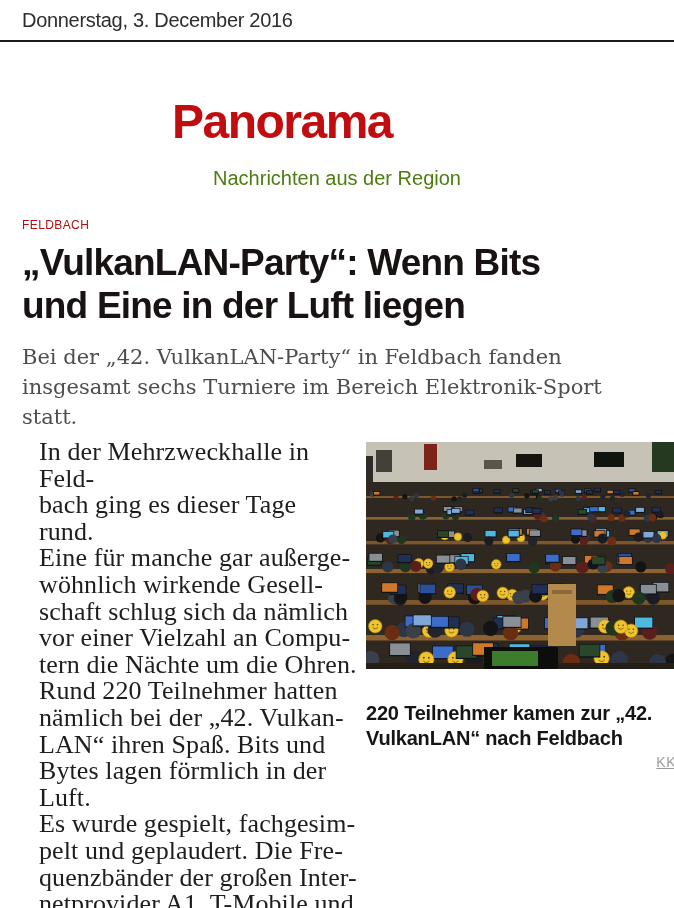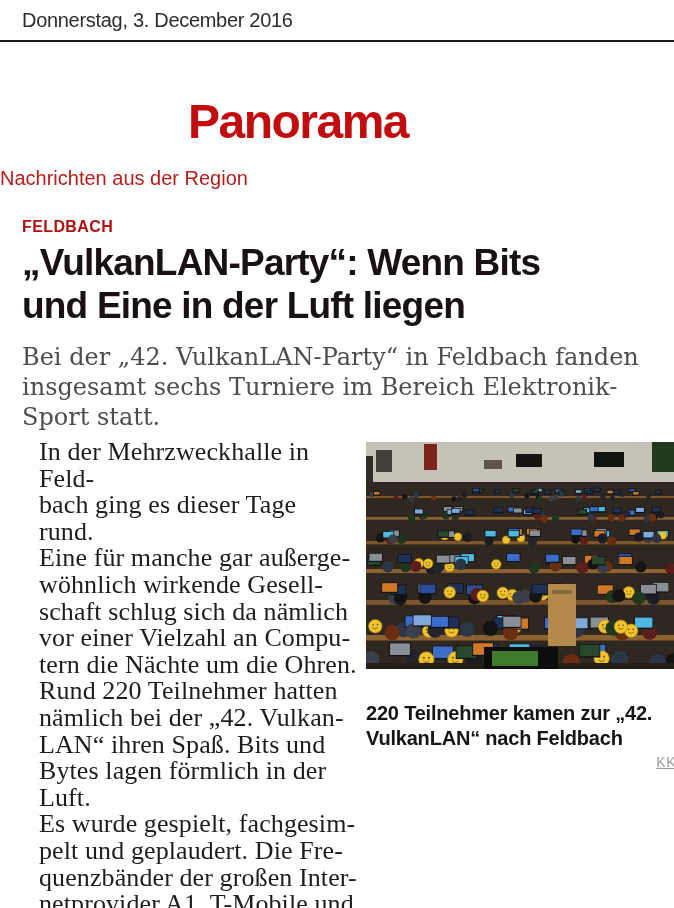--- a/index.html
+++ b/index.html
@@ -8,39 +8,39 @@
     overflow:hidden;font-family:"Liberation Sans",sans-serif;
   }
   .date-line{
     position:absolute;left:22px;top:9px;font-size:20px;color:#2d2d2d;
     letter-spacing:-0.3px;
   }
   .header-rule{
     position:absolute;left:0;top:40px;width:674px;height:2px;background:#1b1b1b;border:0;margin:0;
   }
   .section-title{
-    position:absolute;left:16px;top:94px;width:564px;margin:0;text-align:center;
+    position:absolute;left:0;top:94px;width:564px;margin:0;text-align:center;
     font-size:48px;font-weight:bold;color:#c10d10;letter-spacing:-1.5px;
   }
   .section-subtitle{
-    position:absolute;left:0;top:167px;width:674px;text-align:left;
-    font-size:20px;color:#b91c1c;
+    position:absolute;left:0;top:167px;width:674px;text-align:center;
+    font-size:20px;color:#4d7c0f;
   }
   .kicker{
-    position:absolute;left:22px;top:218px;font-size:16px;font-weight:bold;
+    position:absolute;left:22px;top:218px;font-size:12px;font-weight:normal;
     color:#b01010;letter-spacing:0.4px;
   }
   .headline{
     position:absolute;left:22px;top:241px;width:640px;margin:0;
     font-size:37px;line-height:43px;font-weight:bold;color:#181212;
     letter-spacing:-0.8px;white-space:pre-line;
   }
   .deck{
     position:absolute;left:22px;top:342px;width:640px;margin:0;
-    font-family:"DejaVu Serif",serif;font-size:24px;line-height:30px;
+    font-family:"DejaVu Serif",serif;font-size:21px;line-height:30px;
     color:#4d4d4d;white-space:pre-line;
   }
   .body-text{
     position:absolute;margin:17px;width:318px;
     font-family:"Liberation Serif",serif;font-size:26px;line-height:26.6px;
     color:#1d1d1d;white-space:pre-line;letter-spacing:0.1px;
   }
   .body-left{left:22px;top:422px;}
   .body-right{left:349px;top:739px;width:316px;}
   .figure{

